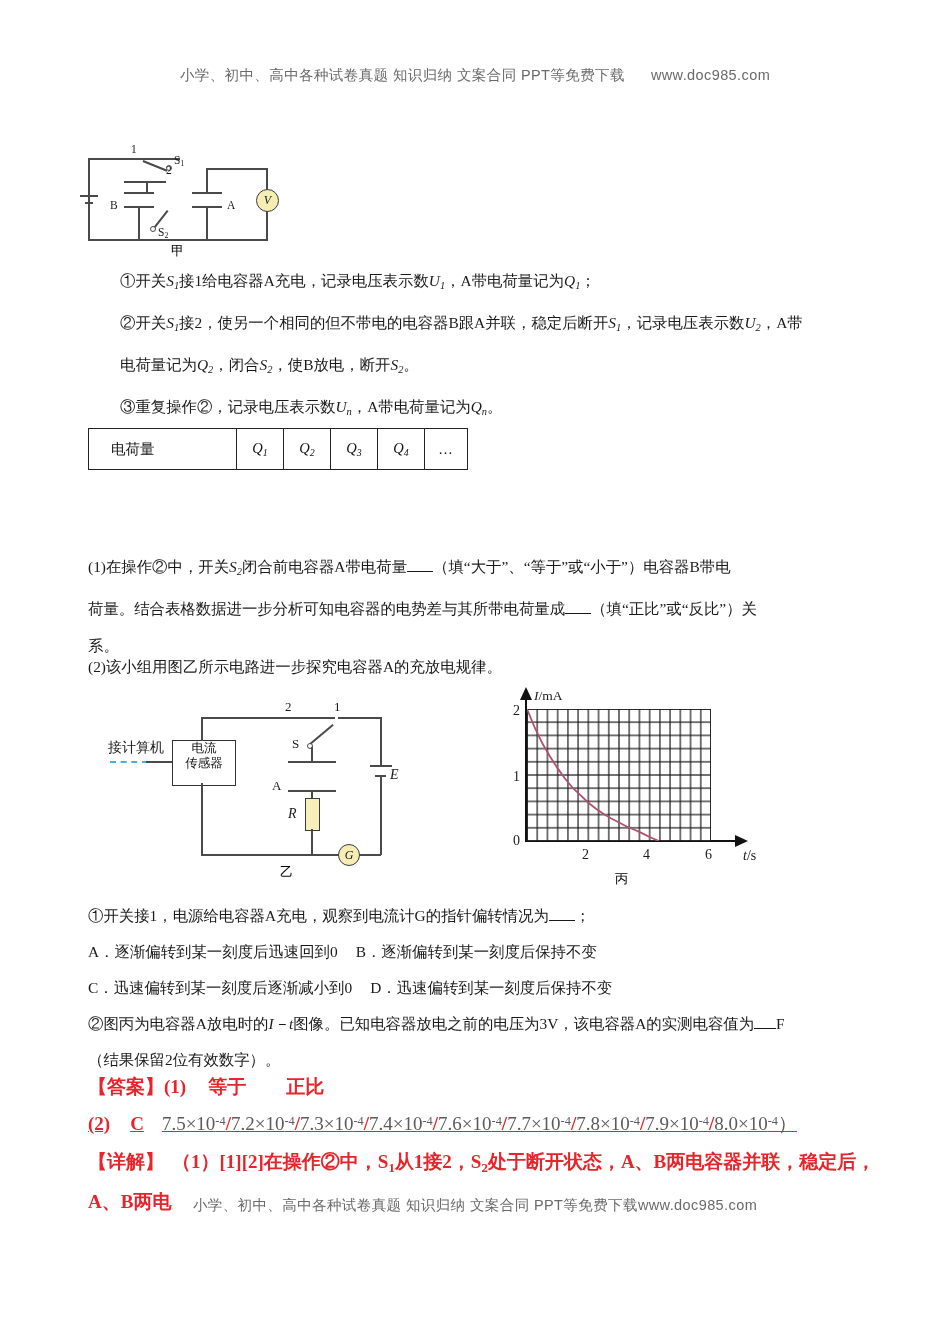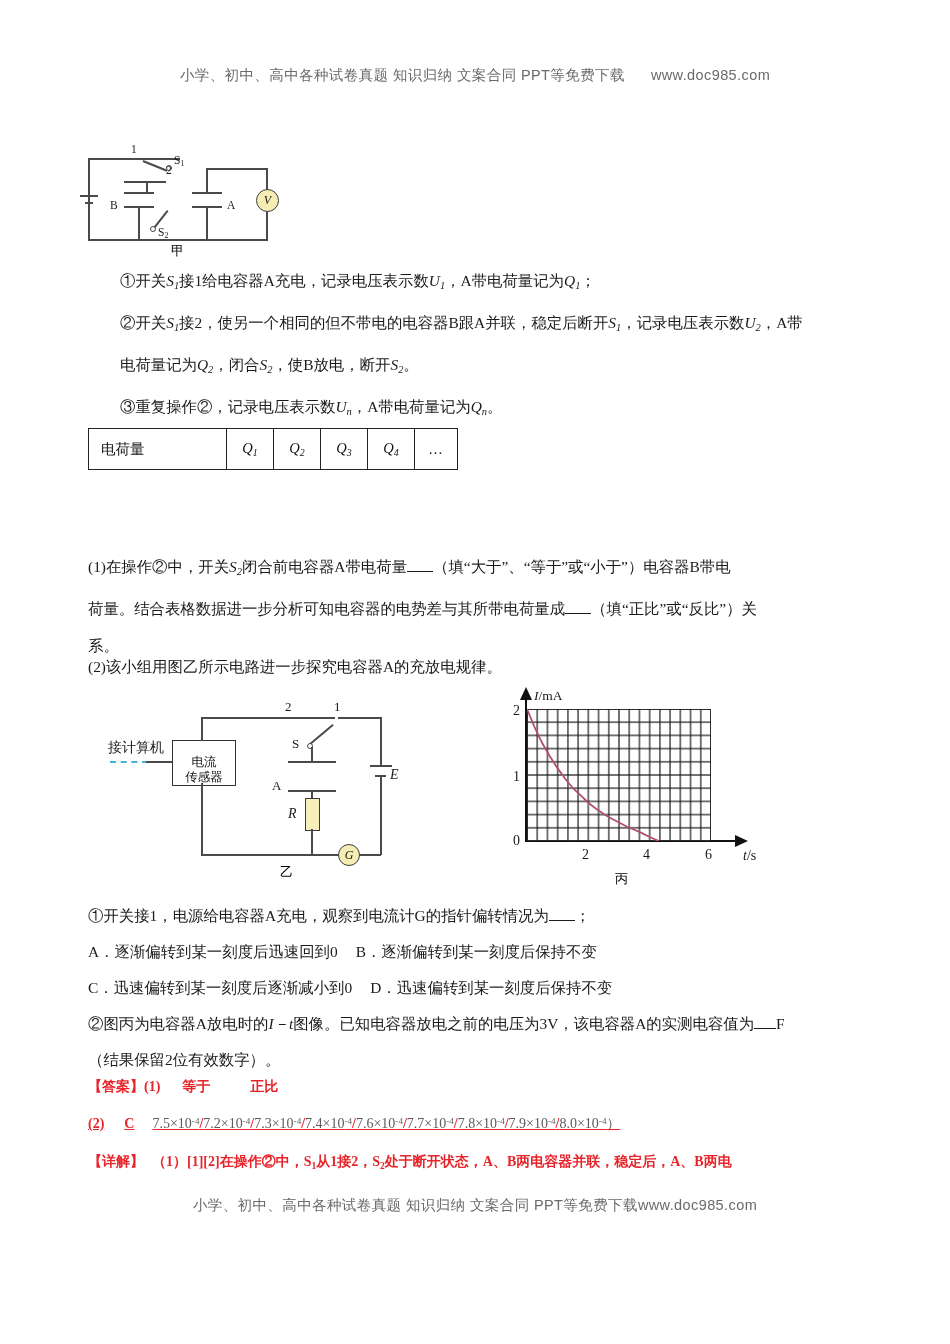--- a/index.html
+++ b/index.html
@@ -63,46 +63,46 @@
   .tbl{position:absolute;left:88px;top:428px;border-collapse:collapse;}
   .tbl td{
     border:1.3px solid #222;
     font-size:14.5px;
     font-family:"Liberation Serif","DejaVu Serif",serif;
     text-align:center;
     padding:0;
     height:40px;
     color:#111;
   }
-  .tbl td.lead{text-align:left;padding-left:12px;width:125px;}
+  .tbl td.lead{text-align:left;padding-left:22px;width:125px;}
   .tbl td.q{width:46px;}
   .tbl td.dots{width:42px;letter-spacing:1px;}
 
   
   .fig-yi{position:absolute;left:120px;top:695px;width:320px;height:190px;}
   .box{
     position:absolute;border:1.7px solid #333;background:#fff;
-    display:flex;align-items:flex-end;justify-content:center;
+    display:flex;align-items:flex-start;justify-content:center;
     font-size:12.5px;line-height:15px;text-align:center;color:#111;
     font-family:"Liberation Serif","DejaVu Serif",serif;
   }
   .resistor{
     position:absolute;background:#f7efba;border:1.6px solid #3b3b3b;
   }
   .dashline{position:absolute;height:0;border-top:2px dashed #3fb6d8;}
 
   
   .fig-bing{position:absolute;left:500px;top:685px;width:260px;height:200px;}
   .axis{position:absolute;background:#111;}
   .gridbox{position:absolute;}
 
   .ans{
     position:absolute;
     color:#e8242a;
-    font-size:14px;
+    font-size:19px;
     line-height:34px;
     font-family:"Liberation Serif","DejaVu Serif",serif;
     font-weight:bold;
   }
   .ans .gray{color:#5b5b5b;font-weight:normal;}
   .ans .sl{color:#e8242a;font-weight:bold;}
   sup{font-size:.65em;vertical-align:.42em;}
 </style>
 </head>
 <body>

